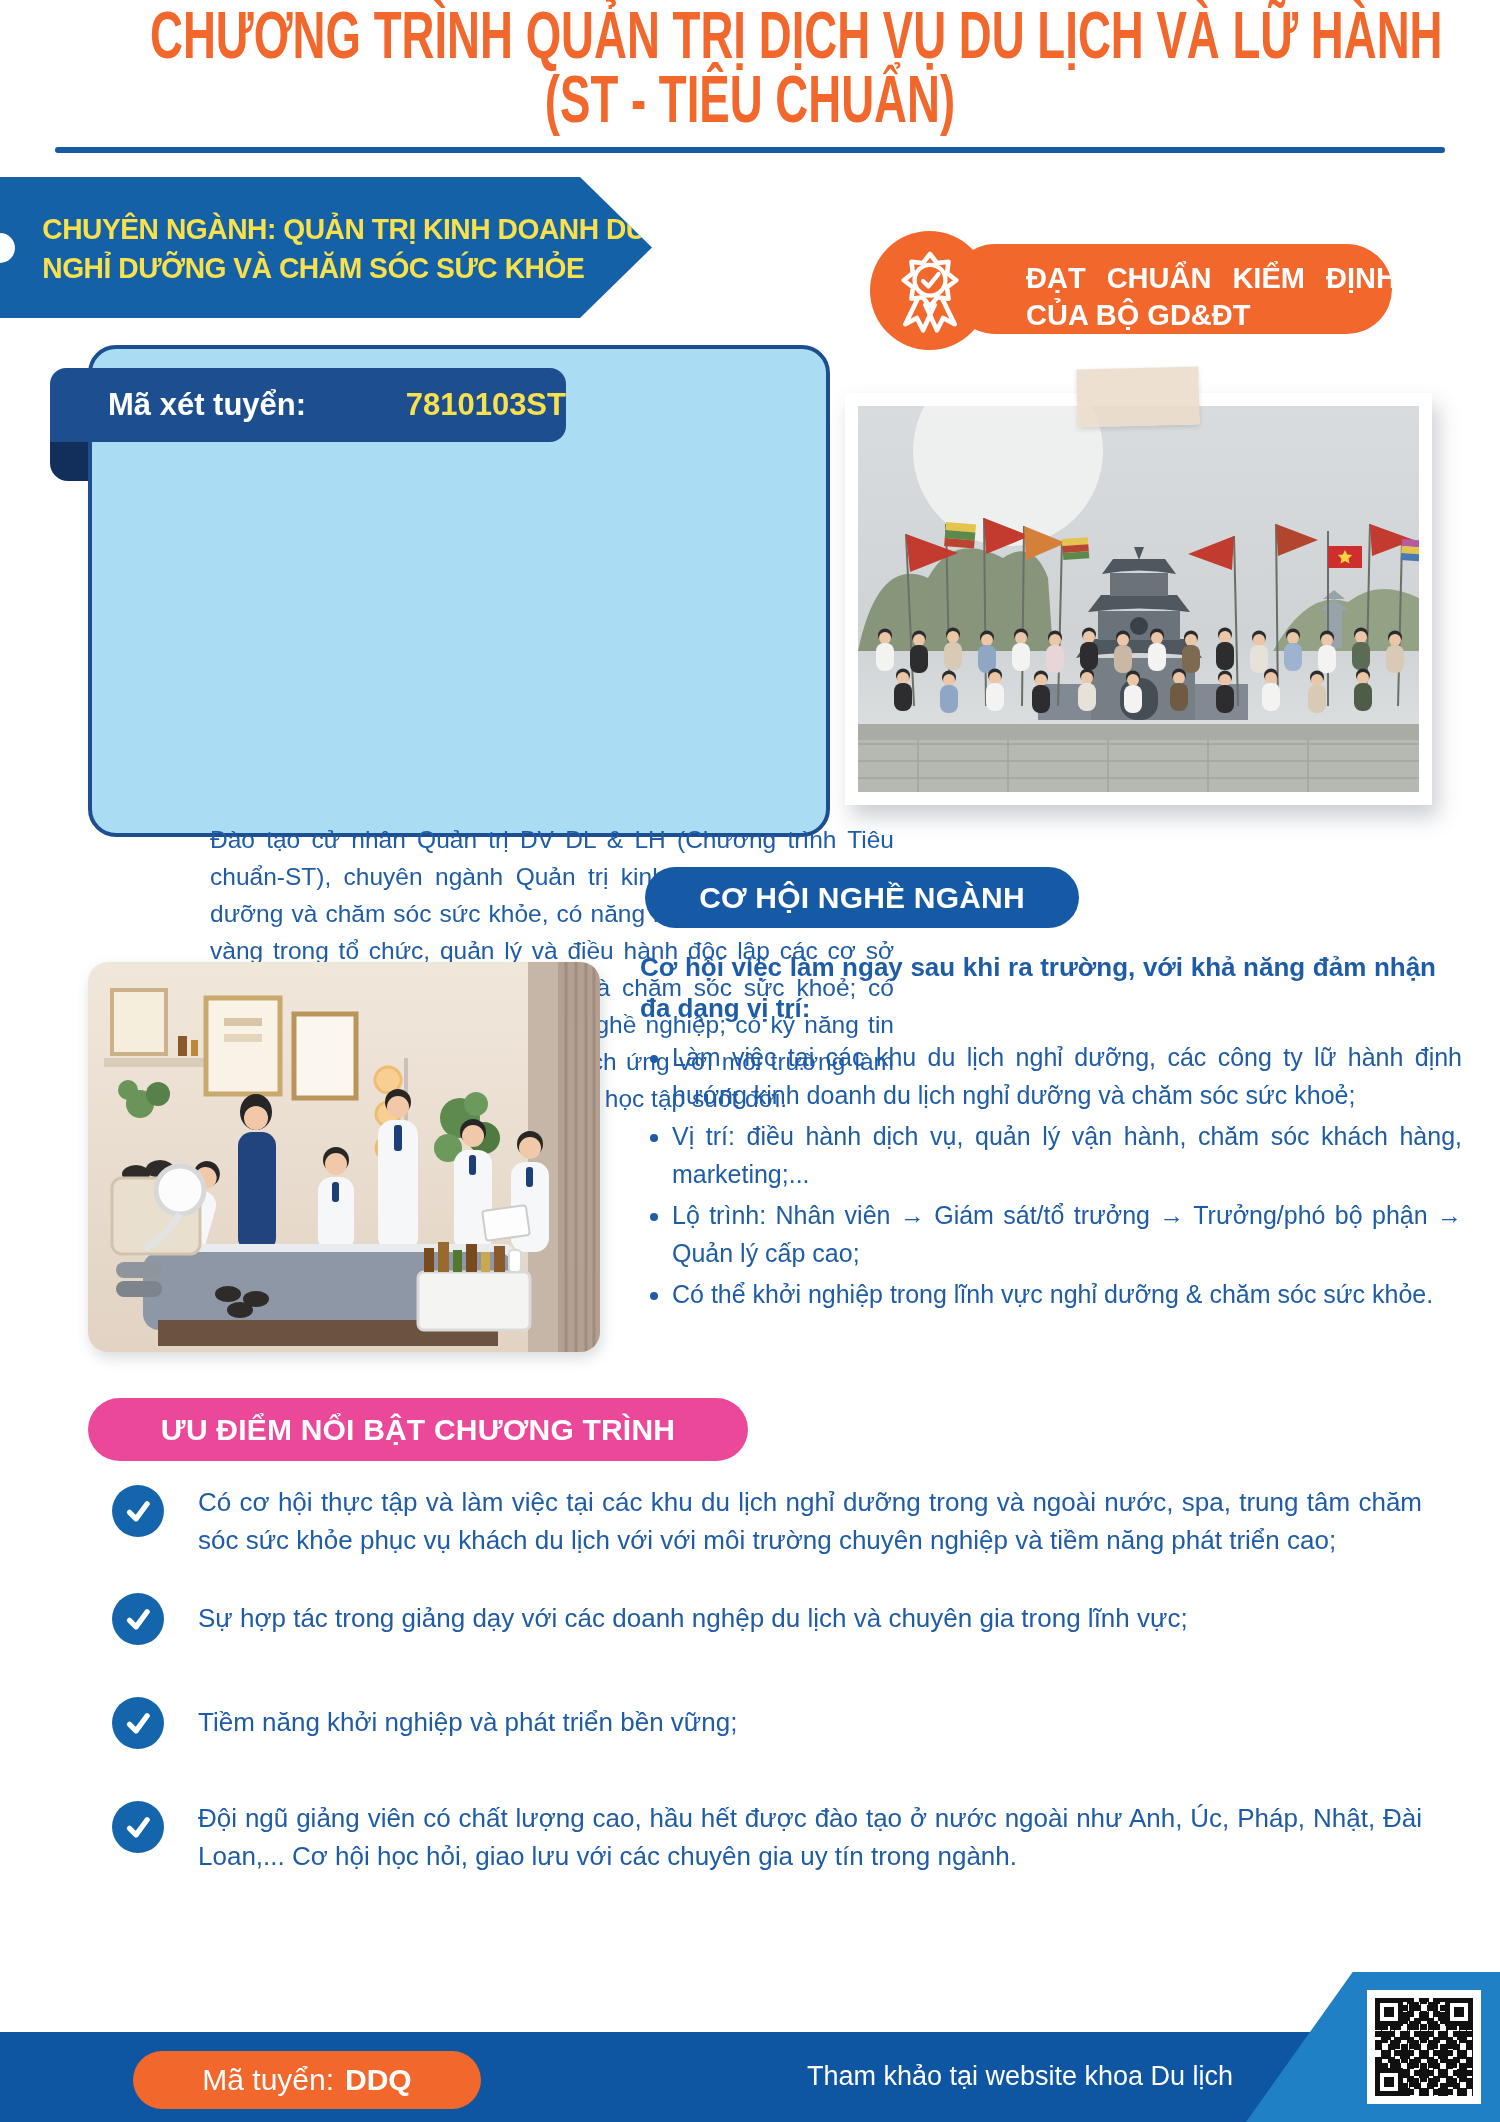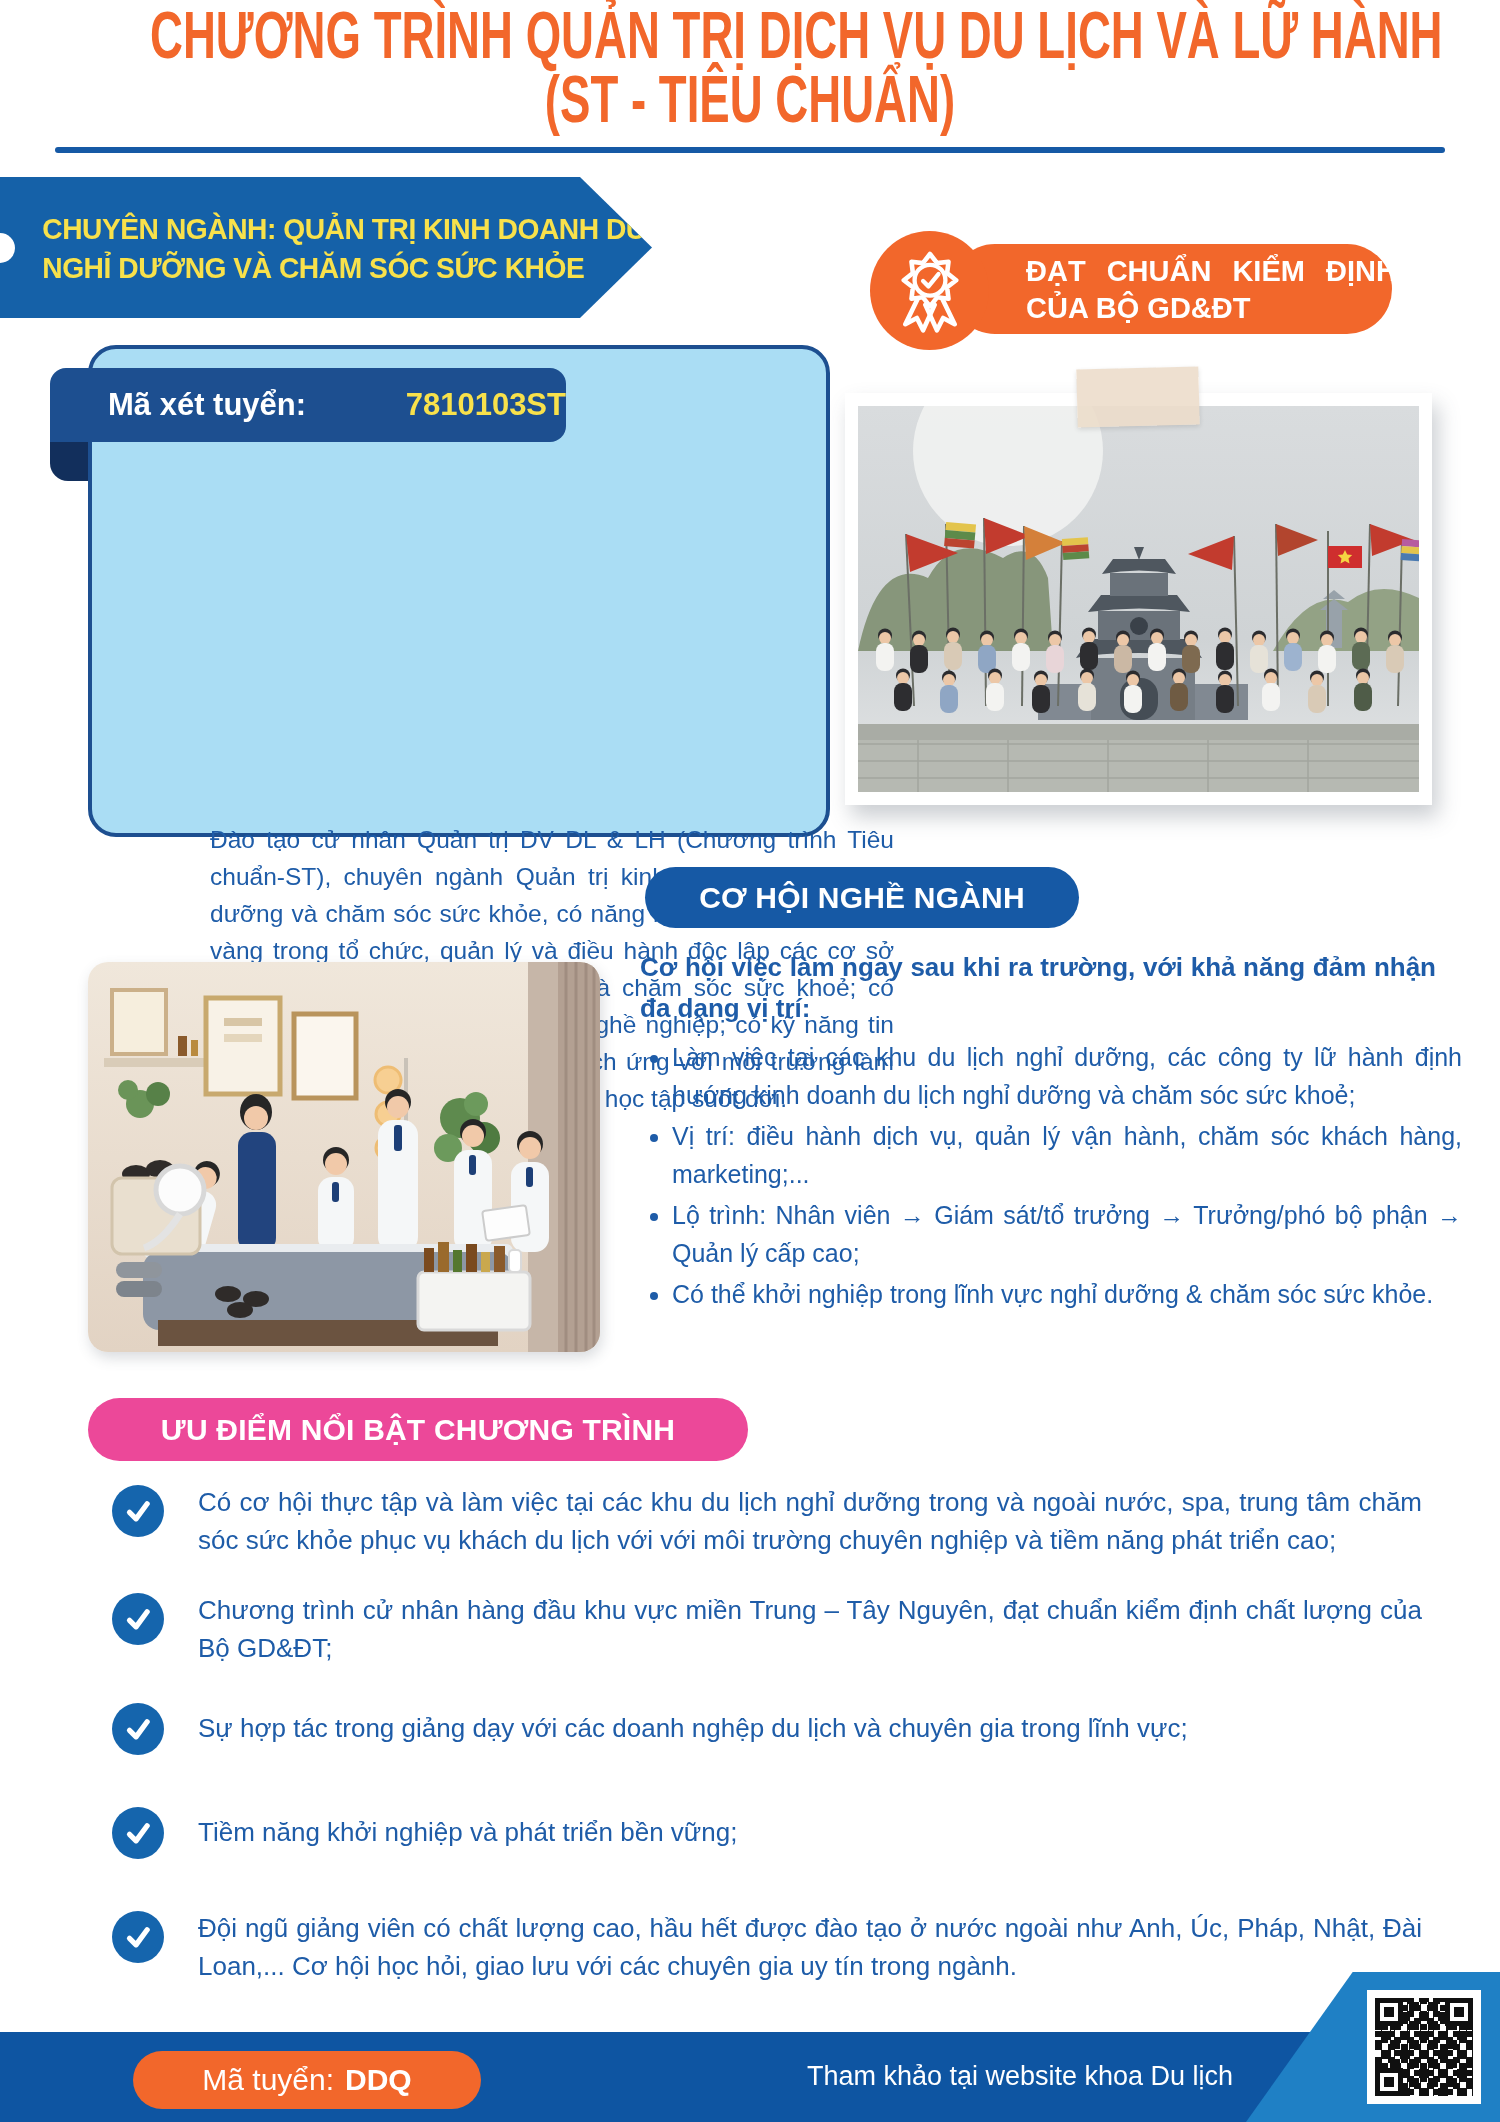--- a/index.html
+++ b/index.html
@@ -21,21 +21,21 @@
     padding:0 84px 0 26px; box-sizing:border-box; }
   .spec-line { color:#F8E14B; font-weight:bold; font-size:30px; line-height:39px;
     letter-spacing:-.5px; transform:scaleX(.94); transform-origin:50% 50%; white-space:nowrap; }
   .banner-notch { position:absolute; top:50%; left:-15px; width:30px; height:30px;
     border-radius:50%; background:#fff; transform:translateY(-50%); }
 
   
   .accreditation { position:absolute; left:870px; top:231px; width:522px; height:120px; }
   .badge-pill { position:absolute; left:80px; top:13px; width:442px; height:90px;
     background:#F2672B; border-radius:45px; color:#fff; font-weight:bold; font-size:29px;
-    line-height:37px; padding:9px 34px 0 76px; box-sizing:border-box; }
+    line-height:37px; padding:16px 34px 0 76px; box-sizing:border-box; }
   .badge-line1 { word-spacing:13px; white-space:nowrap; }
   .badge-circle { position:absolute; left:0; top:0; width:119px; height:119px; border-radius:50%;
     background:#F2672B; display:flex; align-items:center; justify-content:center; }
 
   
   .admission-box { position:absolute; left:88px; top:345px; width:742px; height:492px;
     background:#AADDF4; border:4px solid #1D4F90; border-radius:28px; box-sizing:border-box; }
   .admission-fold { position:absolute; left:50px; top:425px; width:42px; height:56px;
     background:#122F5C; border-radius:0 0 0 18px; }
   .admission-tab { position:absolute; left:50px; top:368px; width:516px; height:74px;
@@ -361,28 +361,20 @@
   </div>
   <div class="adv-list">
     <div class="adv-item mb1">
       <span class="adv-check">
         <svg width="34" height="34" viewBox="0 0 52 52">
             <path d="M13 28 L23 38 L40 15" fill="none" stroke="#fff" stroke-width="8" stroke-linecap="round" stroke-linejoin="round"></path>
           </svg>
       </span>
       <span class="adv-text">Có cơ hội thực tập và làm việc tại các khu du lịch nghỉ dưỡng trong và ngoài nước, spa, trung tâm chăm sóc sức khỏe phục vụ khách du lịch với với môi trường chuyên nghiệp và tiềm năng phát triển cao;</span>
     </div>
-    <div class="adv-item mb2">
-      <span class="adv-check">
-        <svg width="34" height="34" viewBox="0 0 52 52">
-            <path d="M13 28 L23 38 L40 15" fill="none" stroke="#fff" stroke-width="8" stroke-linecap="round" stroke-linejoin="round"></path>
-          </svg>
-      </span>
-      <span class="adv-text">Chương trình cử nhân hàng đầu khu vực miền Trung – Tây Nguyên, đạt chuẩn kiểm định chất lượng của Bộ GD&amp;ĐT;</span>
-    </div>
     <div class="adv-item center mb3">
       <span class="adv-check">
         <svg width="34" height="34" viewBox="0 0 52 52">
             <path d="M13 28 L23 38 L40 15" fill="none" stroke="#fff" stroke-width="8" stroke-linecap="round" stroke-linejoin="round"></path>
           </svg>
       </span>
       <span class="adv-text">Sự hợp tác trong giảng dạy với các doanh nghệp du lịch và chuyên gia trong lĩnh vực;</span>
     </div>
     <div class="adv-item center mb4">
       <span class="adv-check">

